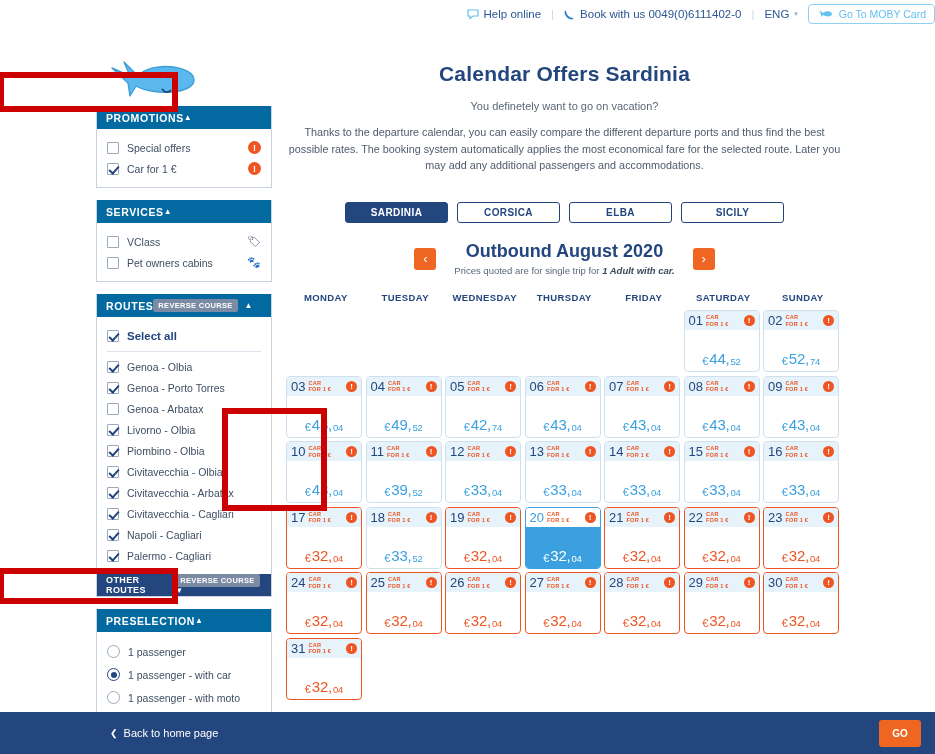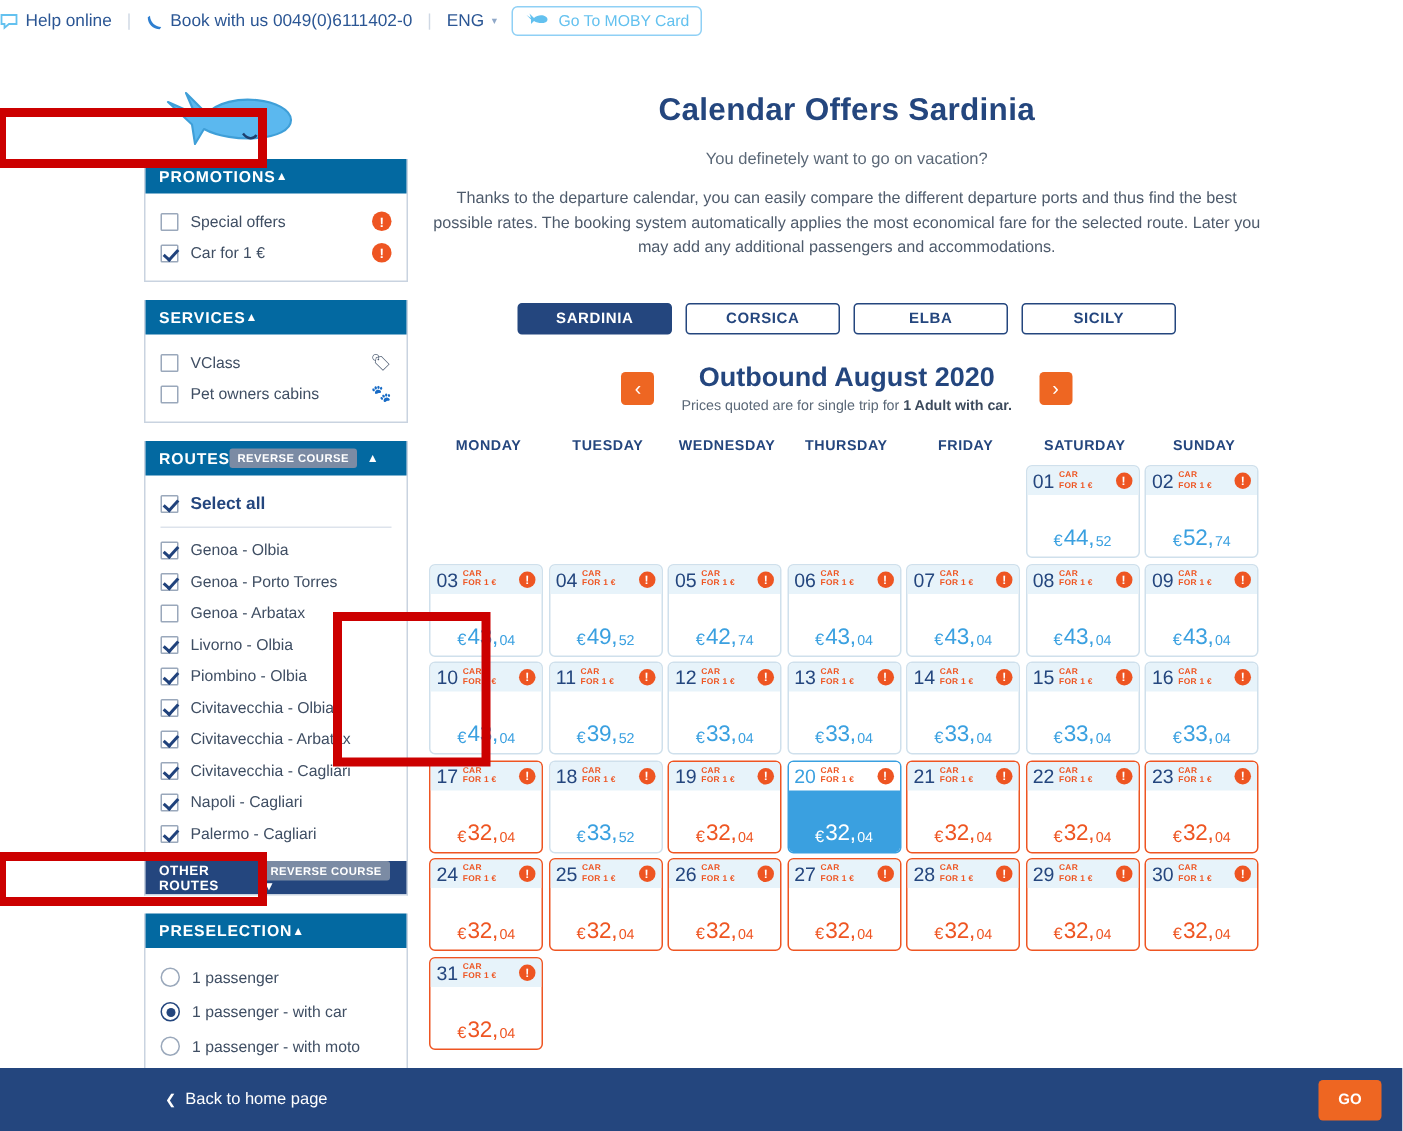--- a/index.html
+++ b/index.html
@@ -7,21 +7,21 @@
     width: 935px; height: 754px;
     font-family: "Liberation Sans", sans-serif;
     background: #ffffff;
     overflow: hidden;
   }
   .page { position: relative; width: 935px; height: 754px; }
 
   
   .topbar {
     height: 28px;
-    display: flex; align-items: center; justify-content: flex-start;
+    display: flex; align-items: center; justify-content: flex-end;
     gap: 10px;
     font-size: 11.5px; color: #2f5a96;
   }
   .topbar .tb-item { display: flex; align-items: center; gap: 5px; color: #2b5694; white-space: nowrap; }
   .topbar .sep { color: #cfd8e4; }
   .tb-icon { display:inline-block; line-height: 0; }
   .moby-card-btn {
     border: 1px solid #8fd0f5; border-radius: 4px;
     padding: 3px 8px 3px 8px;
     display: flex; align-items: center; gap: 6px;
@@ -104,21 +104,21 @@
 
   .month-nav { display: flex; align-items: center; justify-content: center; gap: 18px; margin-top: 18px; }
   .nav-arrow {
     width: 22px; height: 22px; background: #ee6622; color: #fff;
     border-radius: 3px; display: flex; align-items: center; justify-content: center;
     font-size: 13px; line-height: 1;
   }
   .month-block { text-align: center; }
   .month-title { color: #24467e; font-size: 18px; font-weight: bold; }
   .month-note { color: #5b6877; font-size: 9.5px; margin-top: 3px; }
-  .month-note b { color: #3c4a5c; }
+  .month-note b { color: #3c4a5c; font-style: italic; }
 
   .dow-row { display: flex; margin-top: 16px; }
   .dow {
     width: 79.5px; text-align: center; color: #24467e;
     font-size: 9.5px; font-weight: bold; letter-spacing: .4px;
   }
 
   .cal-grid { margin-top: 7px; }
   .cal-row { display: flex; }
   .cal-cell { width: 79.5px; padding-right: 3.5px; padding-bottom: 3.5px; }

